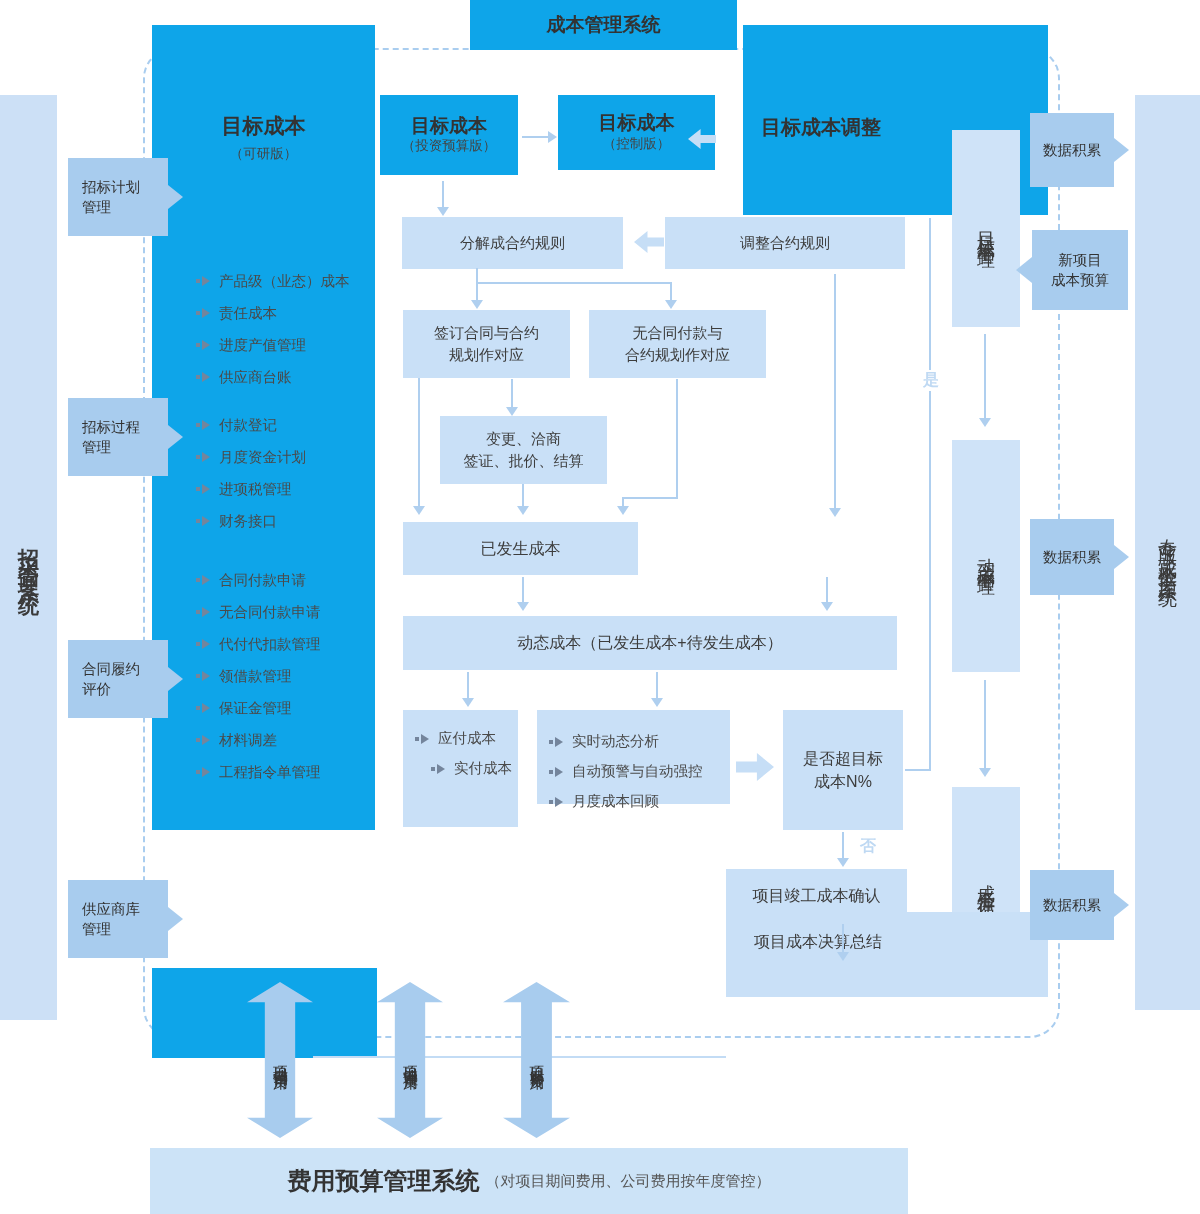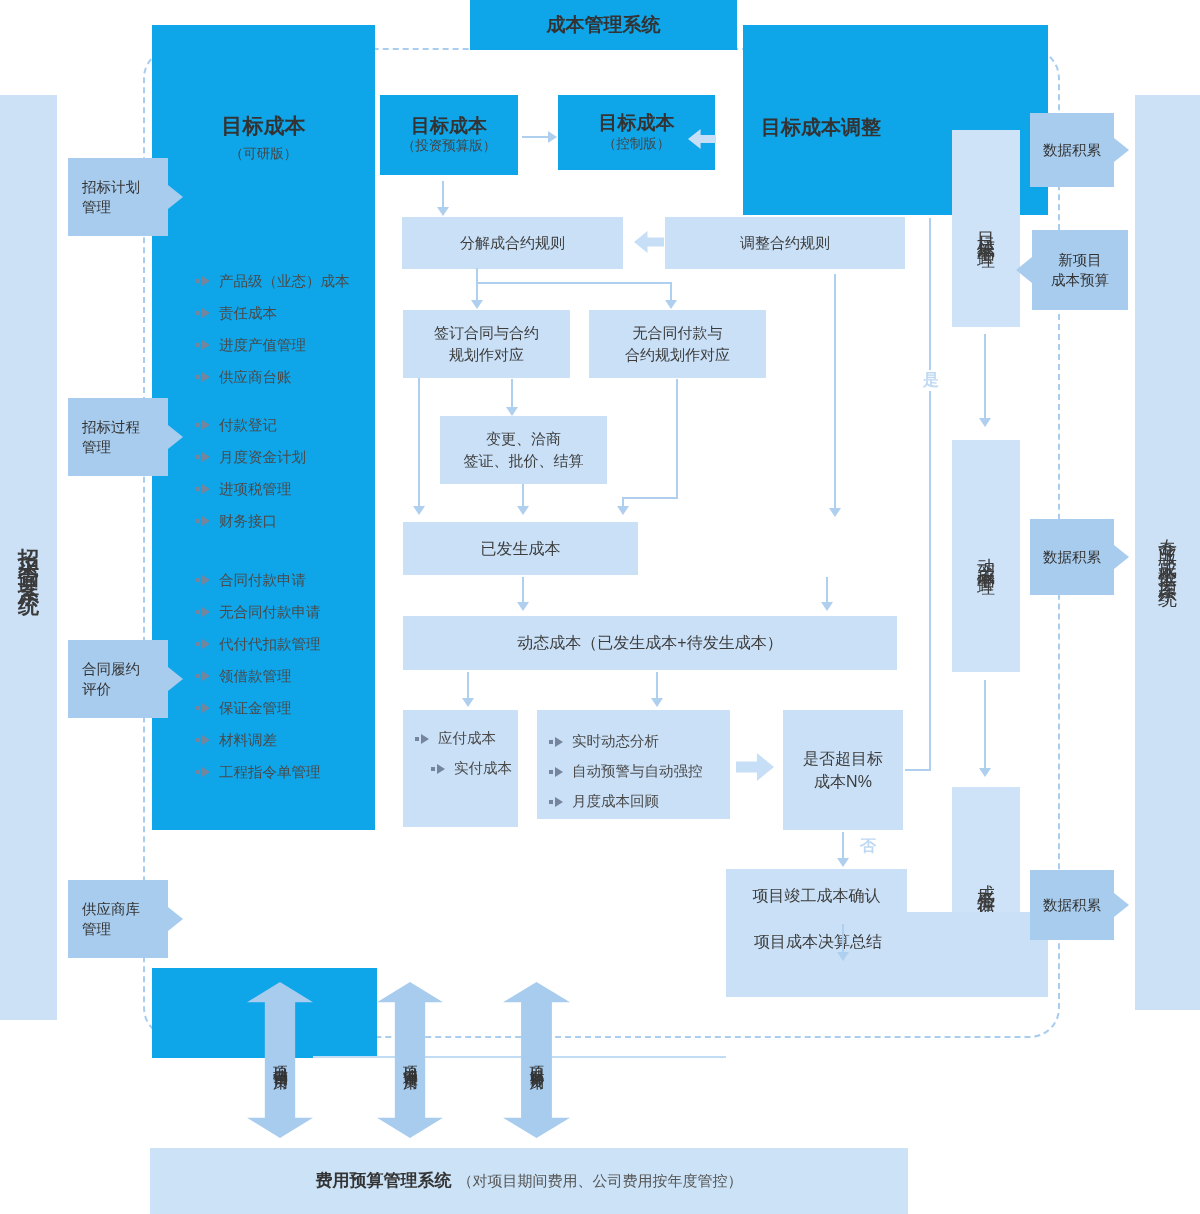--- a/index.html
+++ b/index.html
@@ -262,21 +262,21 @@
         </div>
       <div class="bitem bitem-sm" style="padding-left:28px;">
           <span class="bic">
             <i class="dash"></i>
             <i class="tri"></i>
           </span>
           <span>实付成本</span>
         </div>
     </div>
   </div>
-  <div class="fbox" style="left:537px;top:710px;width:193px;height:109px;align-items:flex-start;">
+  <div class="fbox" style="left:537px;top:710px;width:193px;height:94px;align-items:flex-start;">
     <div class="blist" style="top:17px;">
       <div class="bitem bitem-sm" style="padding-left:12px;">
           <span class="bic">
             <i class="dash"></i>
             <i class="tri"></i>
           </span>
           <span>实时动态分析</span>
         </div>
       <div class="bitem bitem-sm" style="padding-left:12px;">
           <span class="bic">
@@ -311,21 +311,21 @@
       <span class="vtxt">项目营销费用</span>
     </div>
   <div class="fee" style="left:377px;top:982px;width:66px;height:156px;">
       <span class="vtxt">项目管理费用</span>
     </div>
   <div class="fee" style="left:503px;top:982px;width:67px;height:156px;">
       <span class="vtxt">项目财务费用</span>
     </div>
 
   <div class="sidebar" style="left:150px;top:1148px;width:758px;height:66px;background:#cce3f7;z-index:3;">
-    <span class="bt" style="font-size:17px;">费用预算管理系统</span>
+    <span class="bt" style="font-size:24px;">费用预算管理系统</span>
     <span style="font-size:15px;color:#555;margin-left:6px;">（对项目期间费用、公司费用按年度管控）</span>
   </div>
 
   <div class="vl" style="left:442px;top:181px;height:26px;"></div>
   <div class="ahd" style="left:437px;top:207px;"></div>
 
   <div class="hl" style="left:522px;top:136px;width:26px;"></div>
   <div class="ahr" style="left:548px;top:131px;"></div>
 
   <div class="barr-l" style="left:688px;top:129px;width:28px;height:20px;"></div>

